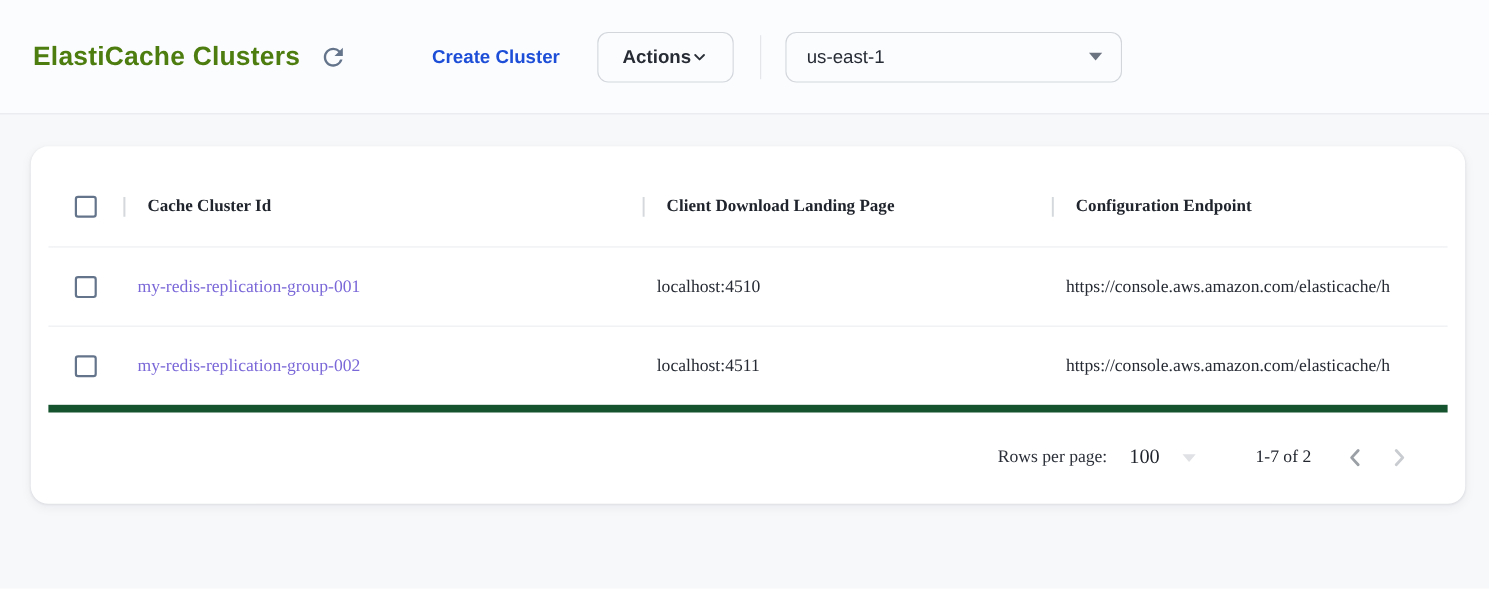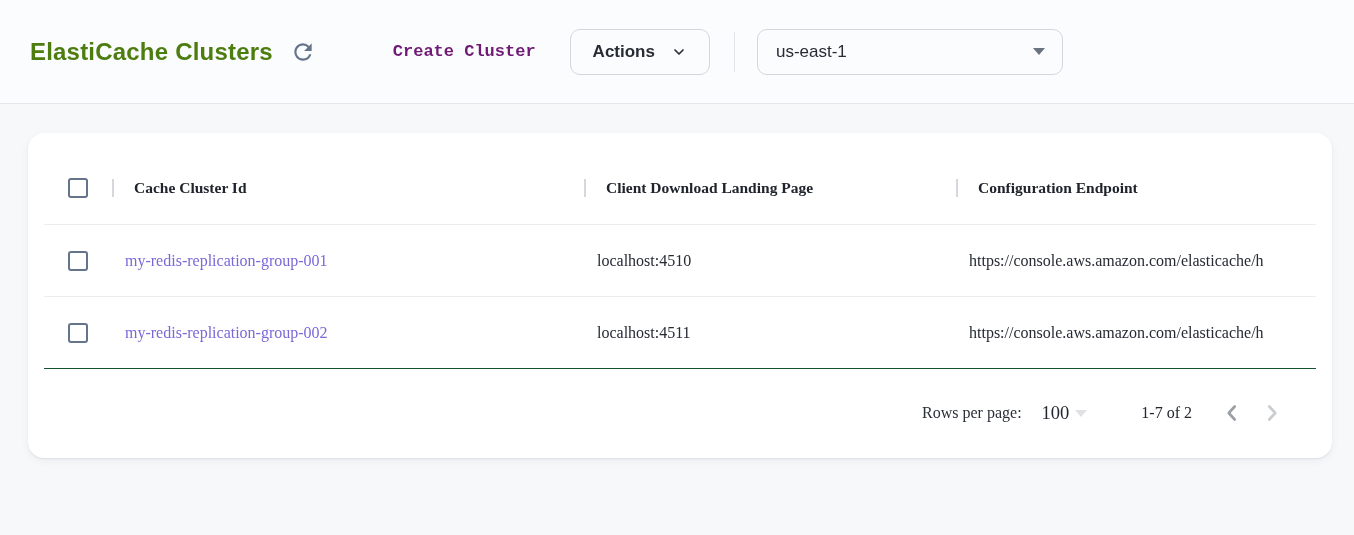--- a/index.html
+++ b/index.html
@@ -29,29 +29,29 @@
   .refresh-btn {
     margin-left:14px;
     width:32px; height:32px;
     border:none; background:transparent;
     display:flex; align-items:center; justify-content:center;
     cursor:pointer; flex:0 0 auto;
   }
   .text-btn {
     margin-left:74px;
     border:none; background:transparent;
-    font-family:Liberation Mono, monospace;
-    font-size:17px; font-weight:600; color:#701a75;
+    font-family:Liberation Sans, sans-serif;
+    font-size:17px; font-weight:600; color:#1d4ed8;
     cursor:pointer; white-space:nowrap;
   }
   .actions-btn {
     margin-left:34px;
     height:46px;
     padding:0 22px;
-    display:flex; align-items:center; gap:16px;
+    display:flex; align-items:center; 
     background:transparent;
     border:1px solid #d3d7dc;
     border-radius:10px;
     font-family:inherit;
     font-size:17px; font-weight:600; color:#262b34;
     cursor:pointer; white-space:nowrap;
   }
   .toolbar-divider {
     margin-left:24px;
     width:1px; height:40px;
@@ -143,29 +143,29 @@
   .checkbox {
     width:20px; height:20px;
     border:2px solid #64748b;
     border-radius:3px;
     background:#fff;
     cursor:pointer;
   }
   
   .grid-footer {
     height:89px;
-    border-top:1px solid #14532d;
+    border-top:7px solid #14532d;
     display:flex; align-items:center; justify-content:flex-end;
     padding-right:24px;
     text-align:center;
   }
   .rpp-label { font-size:16px; color:#2b2f38; }
   .rpp-select {
     margin-left:20px;
-    display:flex; align-items:center; gap:6px;
+    display:flex; align-items:center; gap:21px;
     cursor:pointer;
   }
   .rpp-value { font-size:18.5px; color:#22262e; }
   .rpp-caret {
     width:0; height:0;
     border-left:6px solid transparent;
     border-right:6px solid transparent;
     border-top:7px solid #dfe1e4;
   }
   .range-label { margin-left:54px; font-size:16px; color:#22262e; }

